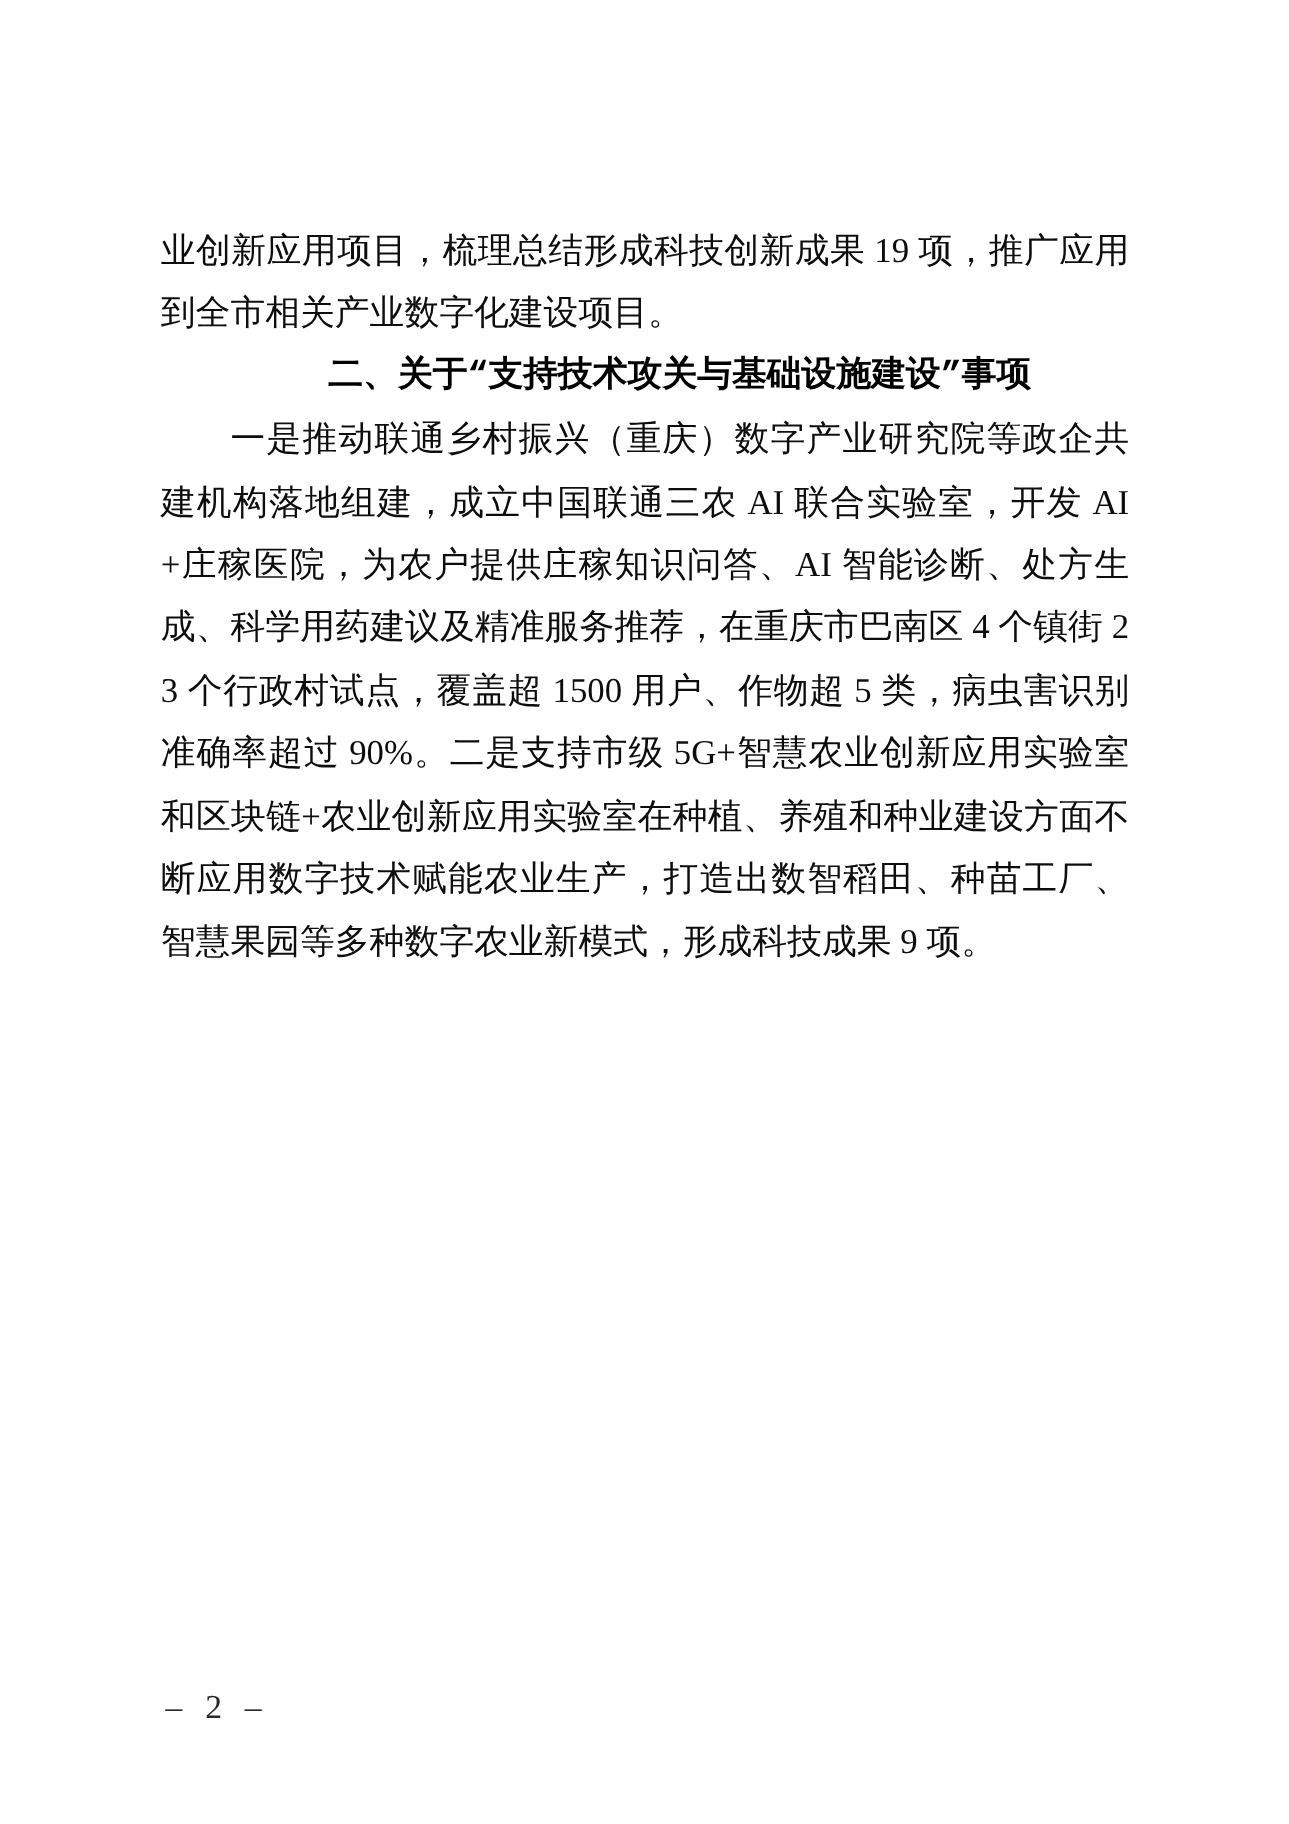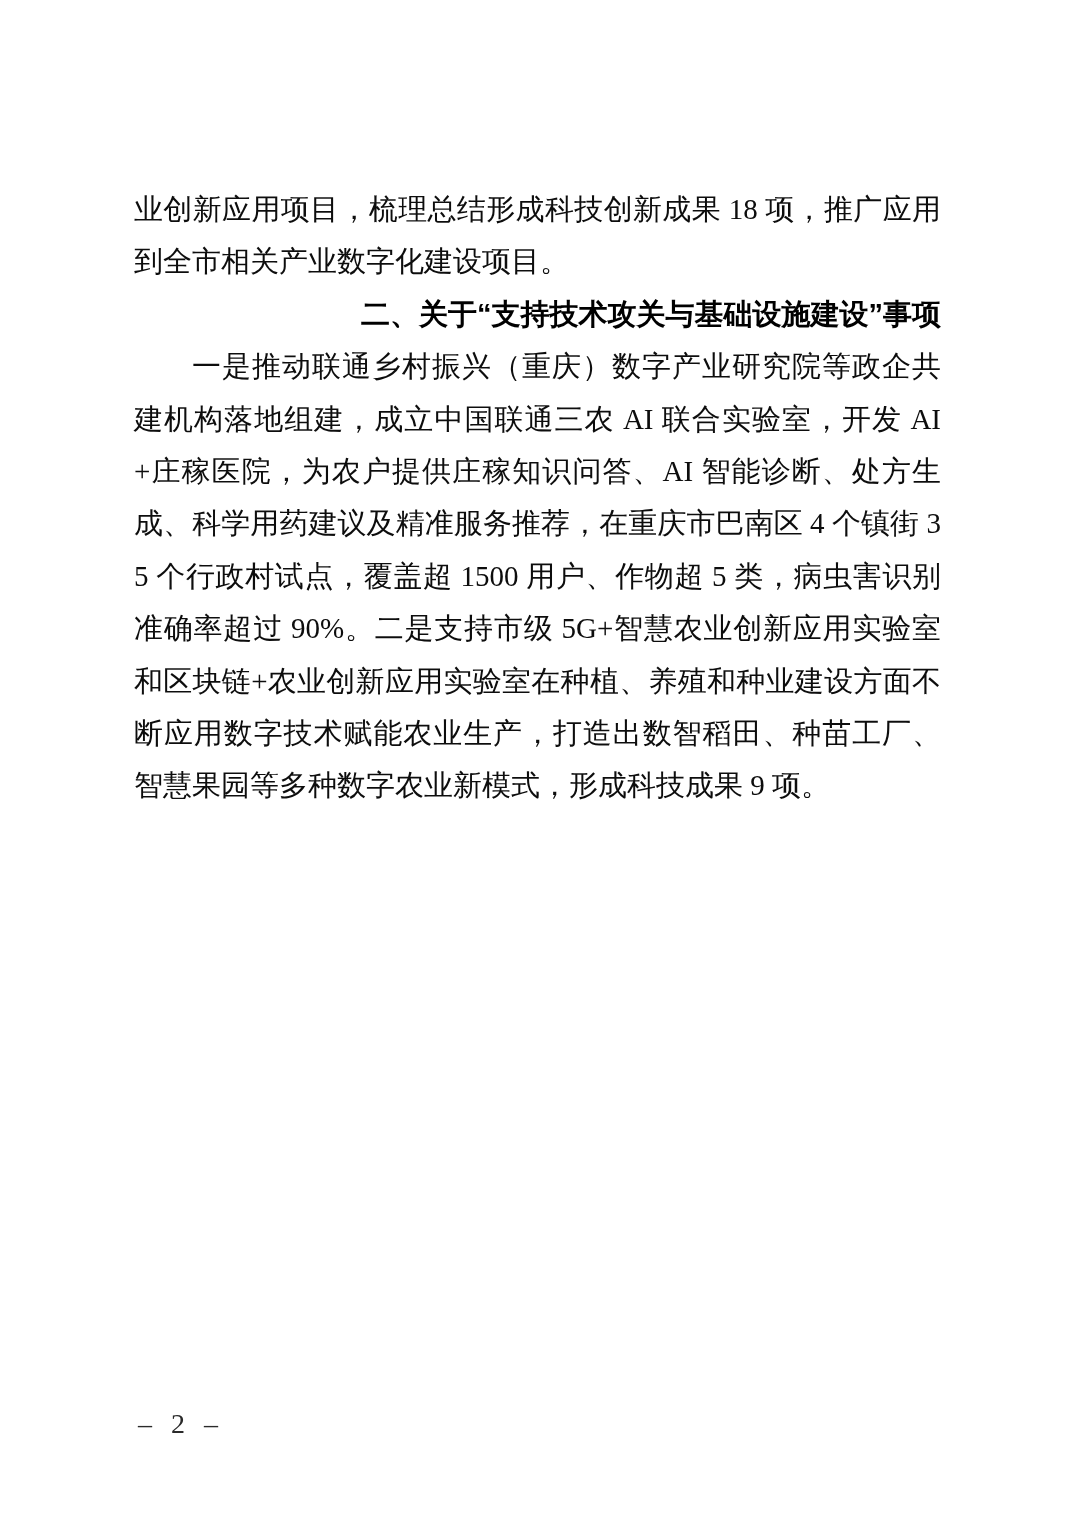--- a/index.html
+++ b/index.html
@@ -36,49 +36,49 @@
     text-align: justify;
     word-break: break-all;
   }
   p.para {
     text-indent: 2em;
   }
   p.para-continuation {
     text-indent: 0;
   }
   p.section-heading {
-    font-family: Liberation Sans, sans-serif;
+    font-family: Liberation Mono, monospace;
     font-weight: bold;
     color: #000000;
     text-indent: 2em;
-    text-align: right;
+    text-align: center;
   }
   .page-number {
     position: absolute;
     left: 138px;
     top: 1407px;
     font-size: 28px;
     line-height: 34px;
     color: #2a2a2a;
     letter-spacing: 6px;
     font-family: "Liberation Serif", "DejaVu Serif", serif;
   }
 </style>
 </head>
 <body>
 
 <div class="doc-page">
 
   <div class="doc-body">
 
-    <p class="para-continuation">业创新应用项目，梳理总结形成科技创新成果 18 项，推广应用到全市相关产业数字化建设项目。</p>
+    <p class="para-continuation">业创新应用项目，梳理总结形成科技创新成果 19 项，推广应用到全市相关产业数字化建设项目。</p>
 
 
     <p class="section-heading">二、关于“支持技术攻关与基础设施建设”事项</p>
 
-    <p class="para">一是推动联通乡村振兴（重庆）数字产业研究院等政企共建机构落地组建，成立中国联通三农 AI 联合实验室，开发 AI+庄稼医院，为农户提供庄稼知识问答、AI 智能诊断、处方生成、科学用药建议及精准服务推荐，在重庆市巴南区 4 个镇街 35 个行政村试点，覆盖超 1500 用户、作物超 5 类，病虫害识别准确率超过 90%。二是支持市级 5G+智慧农业创新应用实验室和区块链+农业创新应用实验室在种植、养殖和种业建设方面不断应用数字技术赋能农业生产，打造出数智稻田、种苗工厂、智慧果园等多种数字农业新模式，形成科技成果 9 项。</p>
+    <p class="para">一是推动联通乡村振兴（重庆）数字产业研究院等政企共建机构落地组建，成立中国联通三农 AI 联合实验室，开发 AI+庄稼医院，为农户提供庄稼知识问答、AI 智能诊断、处方生成、科学用药建议及精准服务推荐，在重庆市巴南区 4 个镇街 23 个行政村试点，覆盖超 1500 用户、作物超 5 类，病虫害识别准确率超过 90%。二是支持市级 5G+智慧农业创新应用实验室和区块链+农业创新应用实验室在种植、养殖和种业建设方面不断应用数字技术赋能农业生产，打造出数智稻田、种苗工厂、智慧果园等多种数字农业新模式，形成科技成果 9 项。</p>
 
 
   </div>
 
   <div class="page-number">– 2 –</div>
 
 </div>
 
 </body></html>

